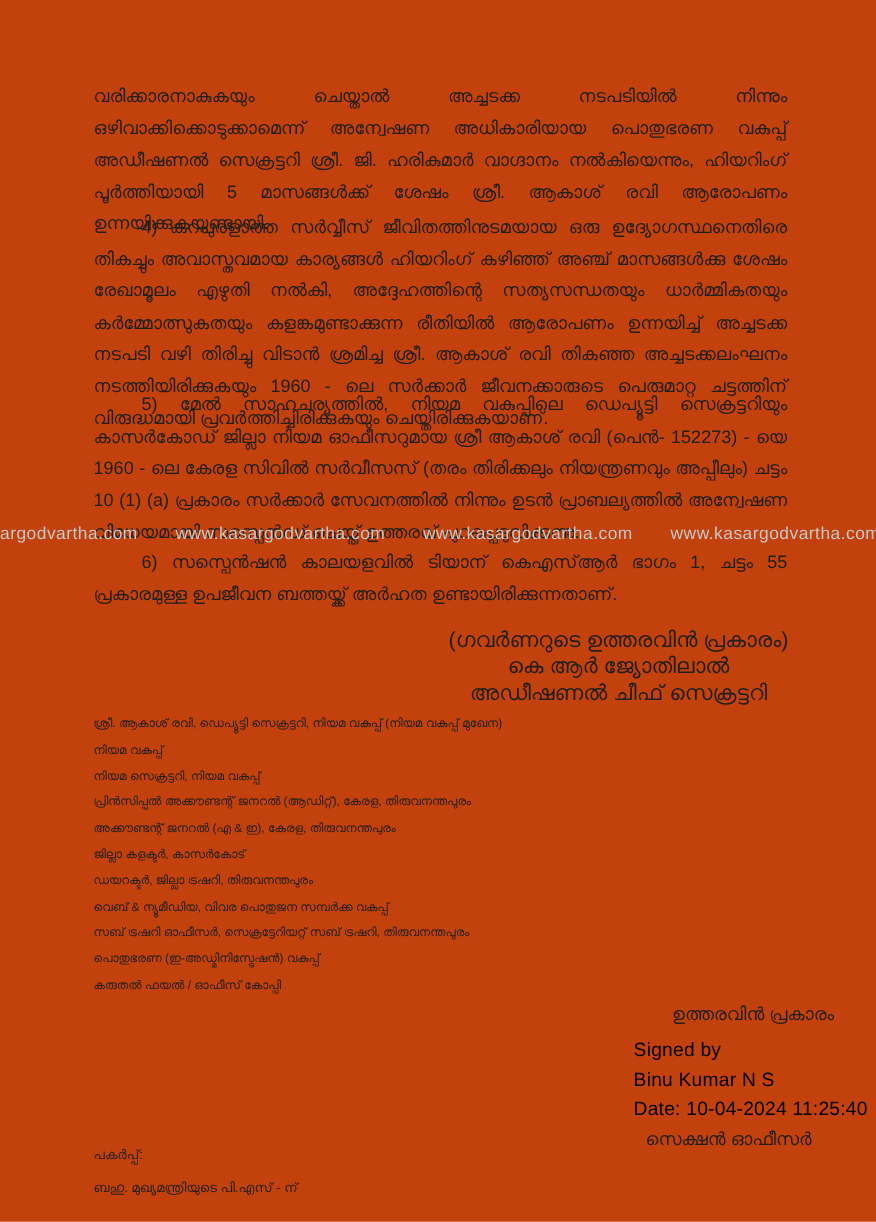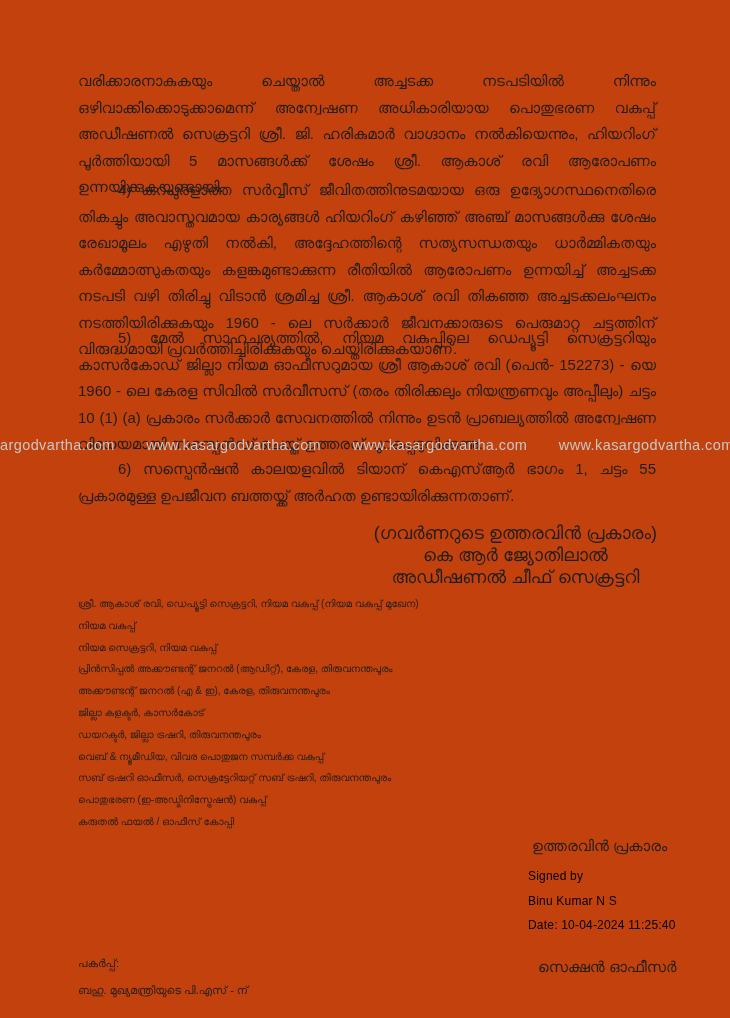--- a/index.html
+++ b/index.html
@@ -56,28 +56,28 @@
     font-size:10px;
     line-height:21.8px;
   }
 
   .attestation {
     position:absolute;
     top:835px; left:528px;
     font-size:15px;
     line-height:21px;
   }
-  .attestation .as-per-order { margin-bottom:8px; padding-left:4px; }
+  .attestation .as-per-order { margin-bottom:8px; padding-left:4px;text-align:center; }
   .attestation .stamp {
     color:#000000;
-    font-size:12px;
+    font-size:16px;
     line-height:24.5px;
     letter-spacing:0.2px;
   }
-  .attestation .designation { padding-left:10px; margin-top:18px; }
+  .attestation .designation { padding-left:10px; margin-top:1px; }
 
   .copy-block {
     position:absolute;
     top:950px; left:78px;
     font-size:11px;
     line-height:27px;
   }
 </style>
 </head>
 <body>

